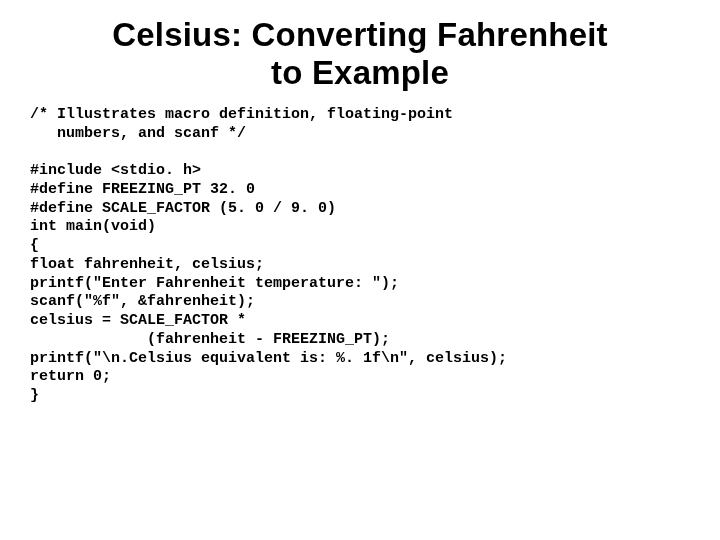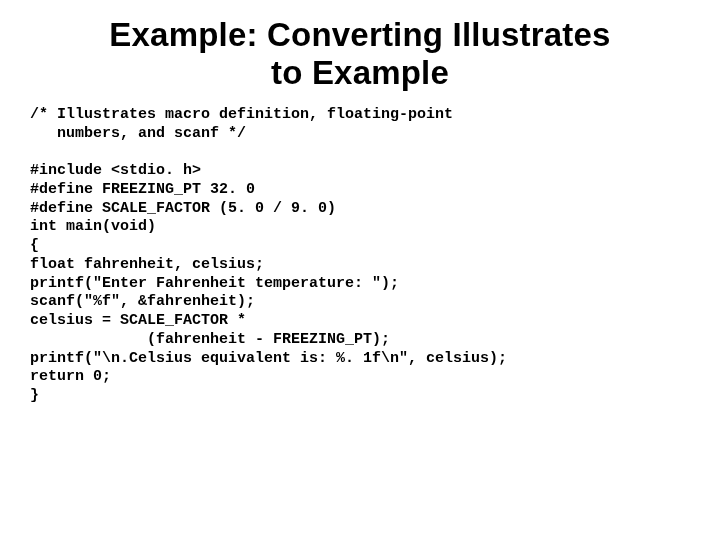--- a/index.html
+++ b/index.html
@@ -29,21 +29,21 @@
     font-size: 15px;
     line-height: 1.25;
     white-space: pre;
   }
 </style>
 </head>
 <body>
 
 <div class="slide">
   <div class="title">
-    <span>Example: Converting Illustrates</span><br>
+    <span>Celsius: Converting Fahrenheit</span><br>
     <span>to Example</span>
   </div>
   <div class="code" id="code-block">/* Illustrates macro definition, floating-point
    numbers, and scanf */
 
 #include &lt;stdio. h&gt;
 #define FREEZING_PT 32. 0
 #define SCALE_FACTOR (5. 0 / 9. 0)
 int main(void)
 {

